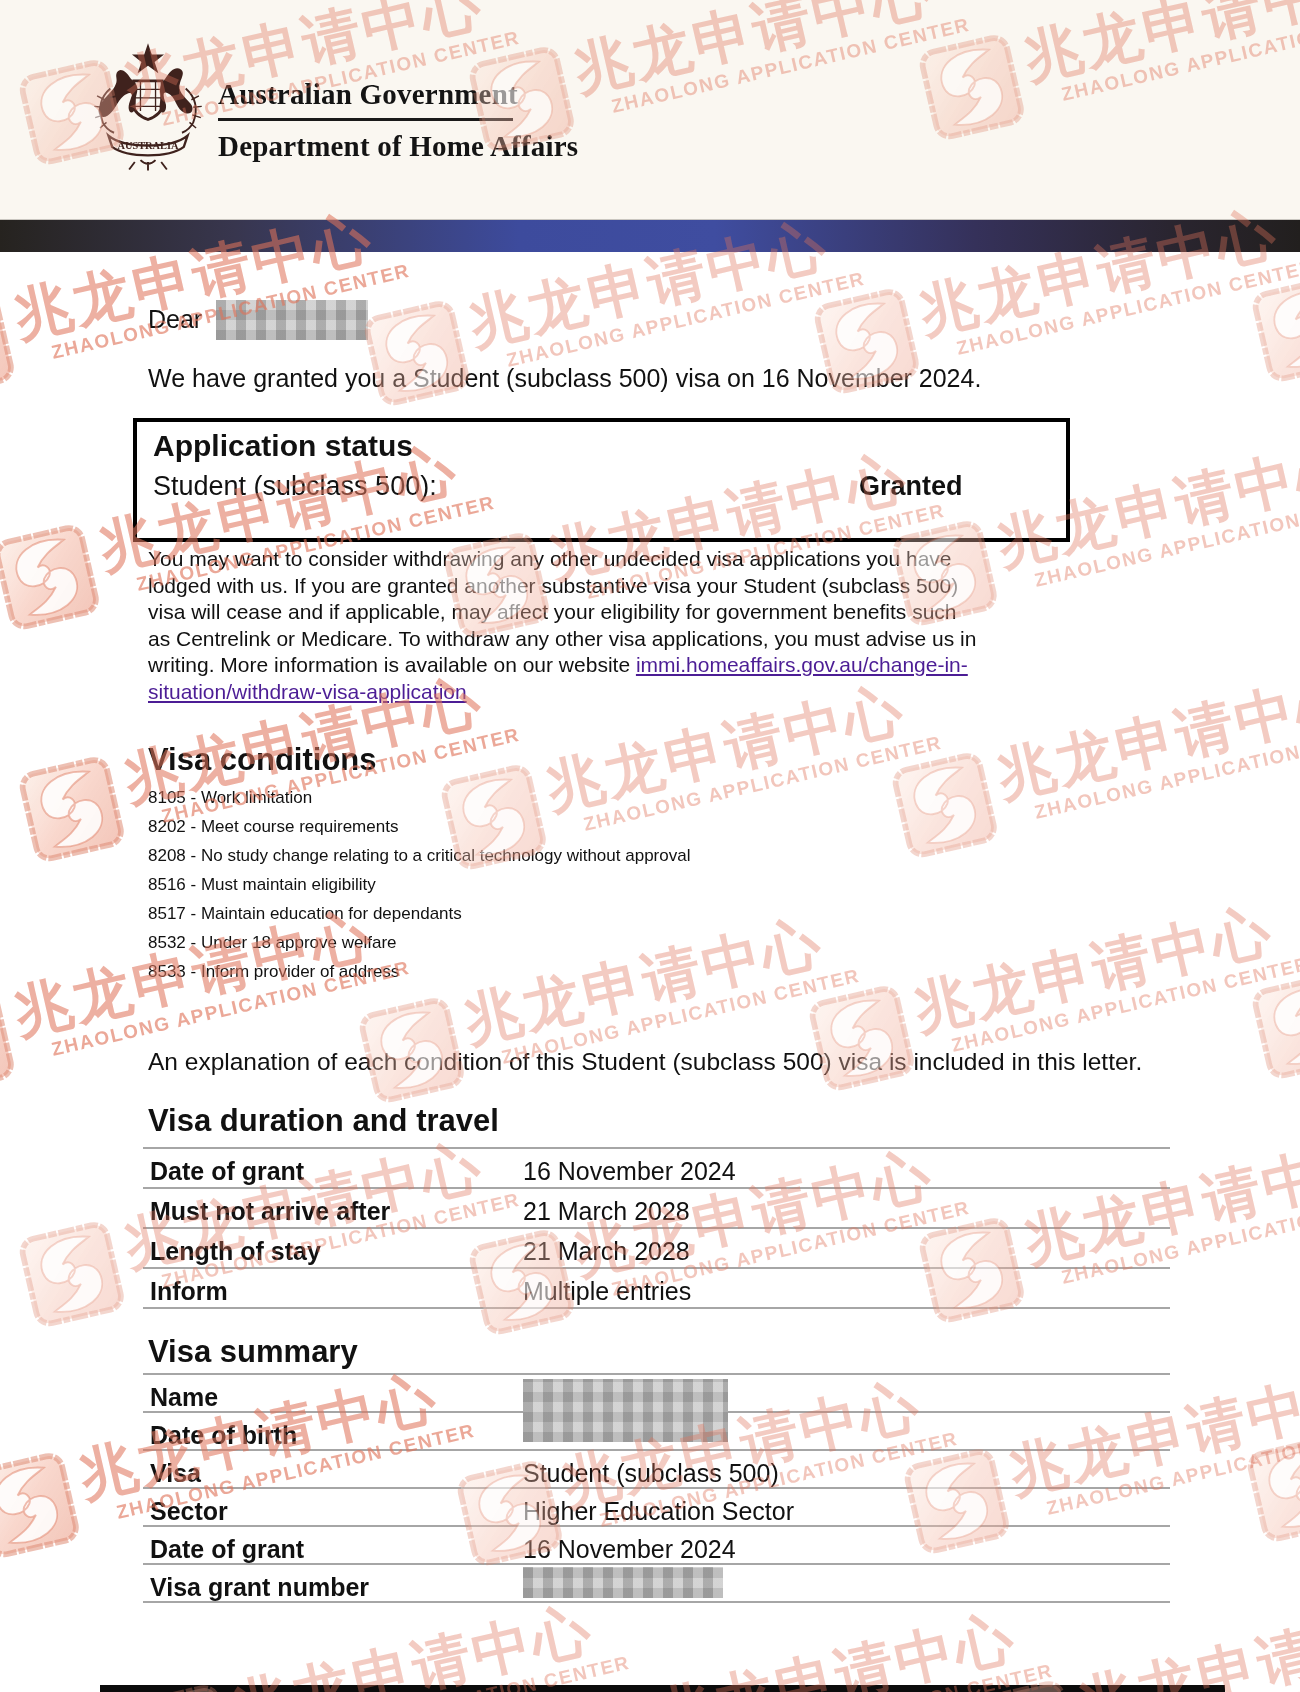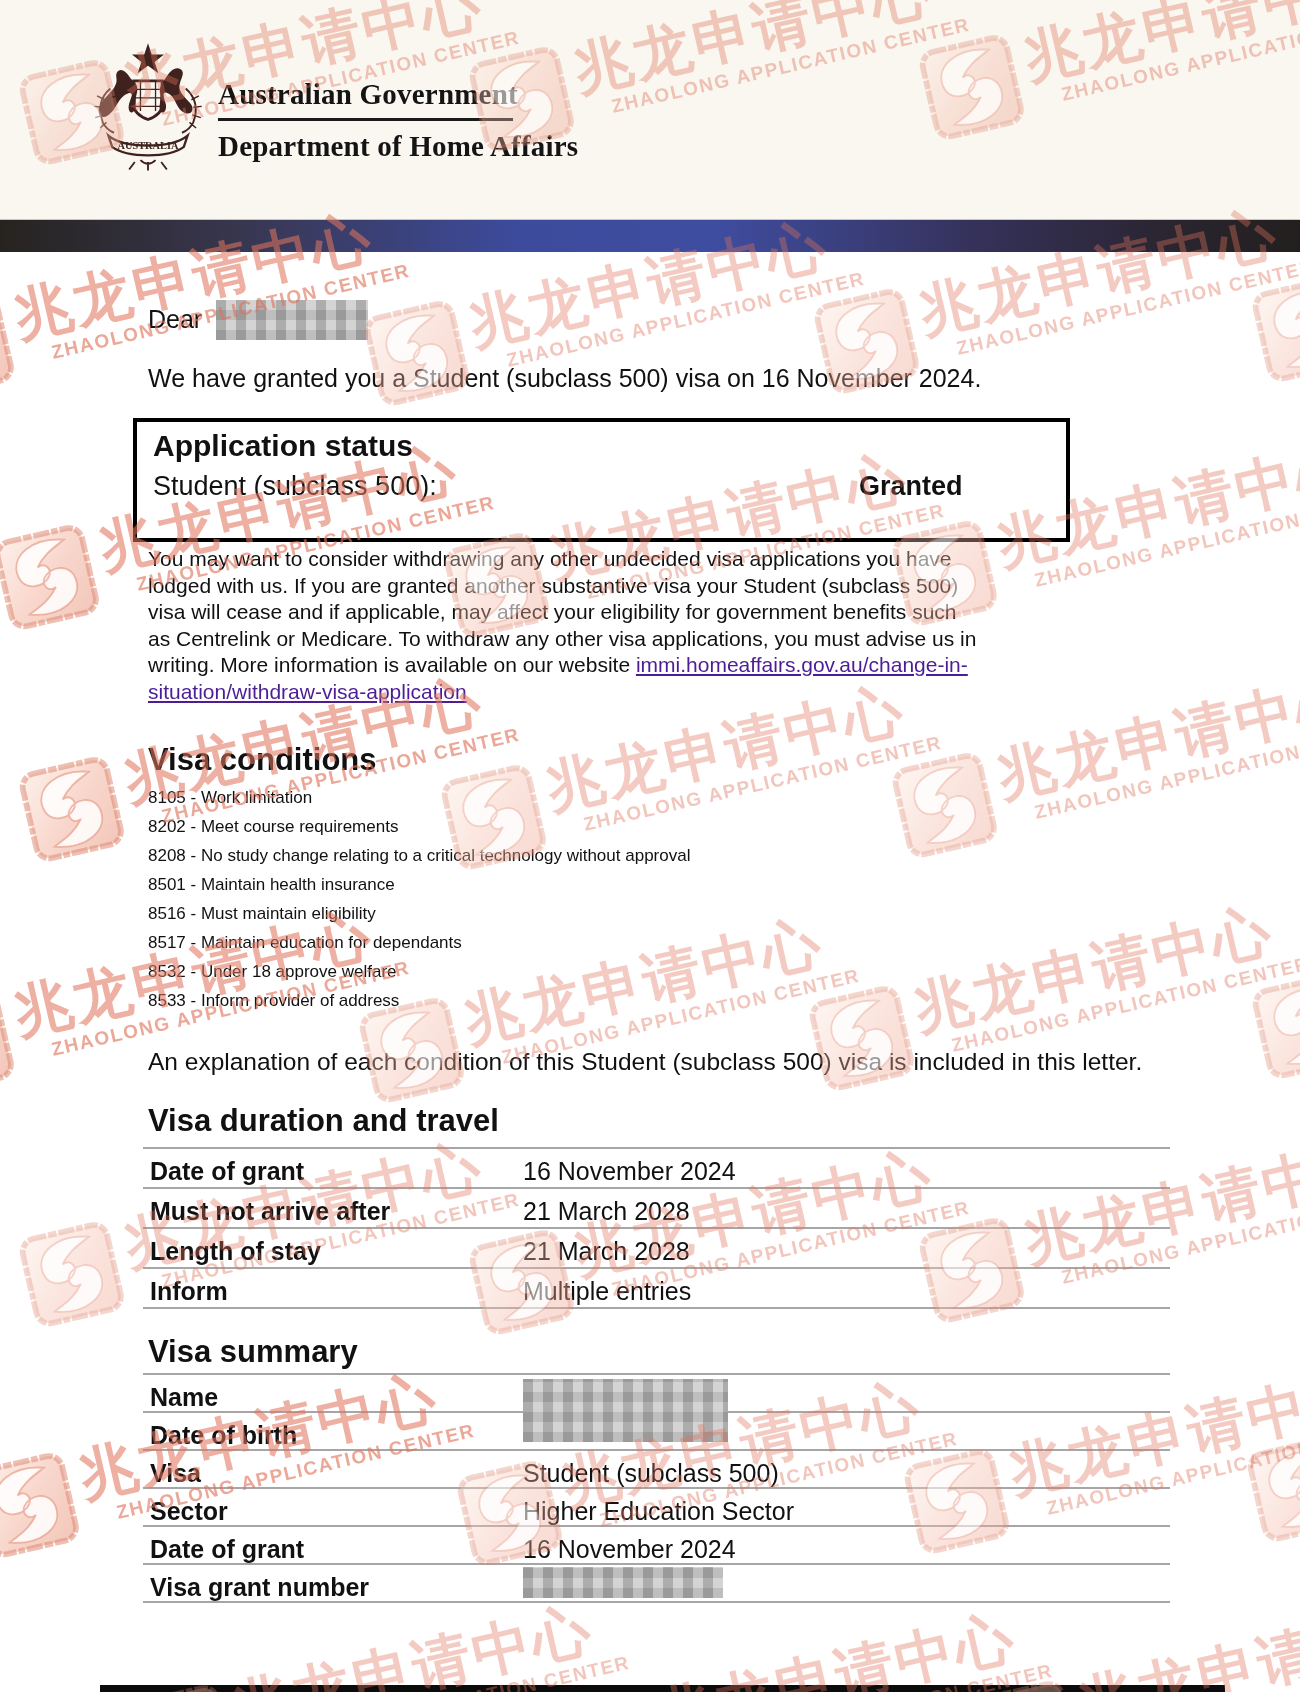--- a/index.html
+++ b/index.html
@@ -132,21 +132,20 @@
     <div>as Centrelink or Medicare. To withdraw any other visa applications, you must advise us in</div>
     <div><span>writing. More information is available on our website </span><span class="lnk">immi.homeaffairs.gov.au/change-in-</span></div>
     <div><span class="lnk">situation/withdraw-visa-application</span></div>
   </div>
 
   <div class="sec-h cond-h">Visa conditions</div>
   <div class="cond-list">
     <div>8105 - Work limitation</div>
     <div>8202 - Meet course requirements</div>
     <div>8208 - No study change relating to a critical technology without approval</div>
-    <div>8501 - Maintain health insurance</div>
     <div>8516 - Must maintain eligibility</div>
     <div>8517 - Maintain education for dependants</div>
     <div>8532 - Under 18 approve welfare</div>
     <div>8533 - Inform provider of address</div>
   </div>
 
   <div class="expl">An explanation of each condition of this Student (subclass 500) visa is included in this letter.</div>
 
   <div class="sec-h dur-h">Visa duration and travel</div>
   <div class="vtable t1">

